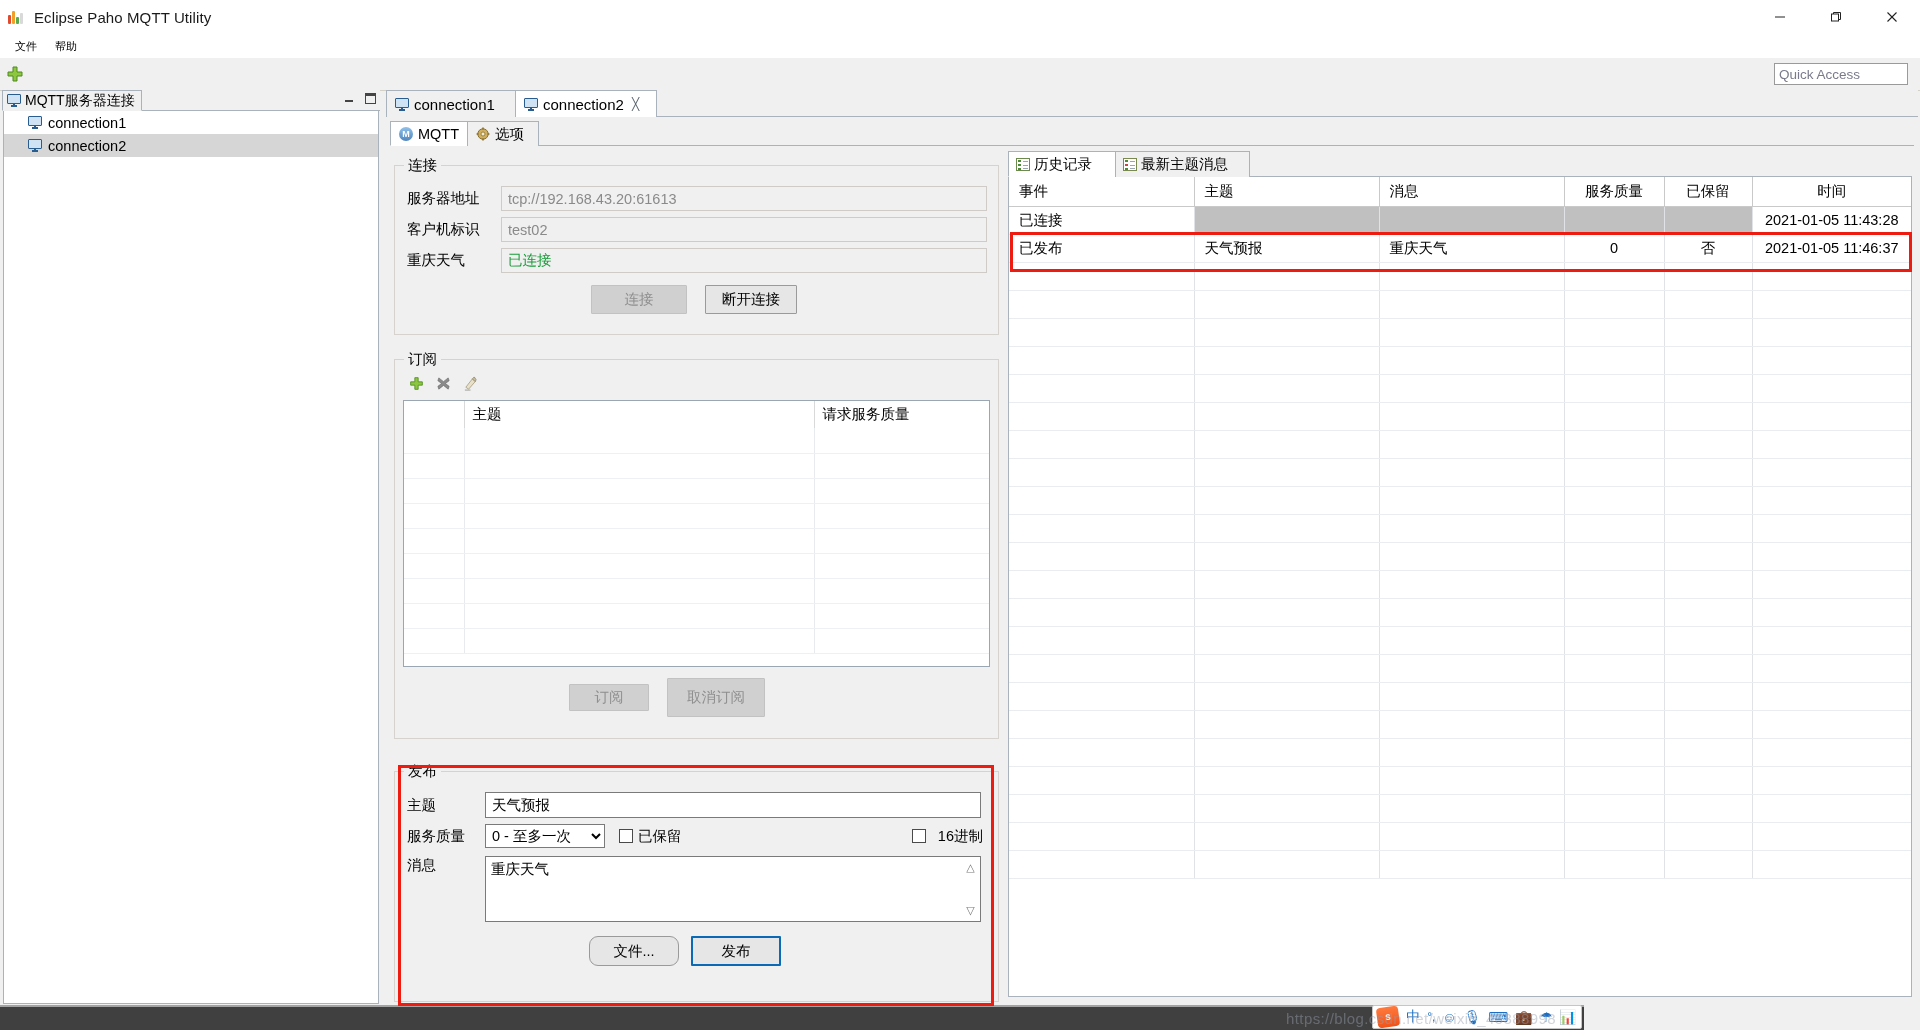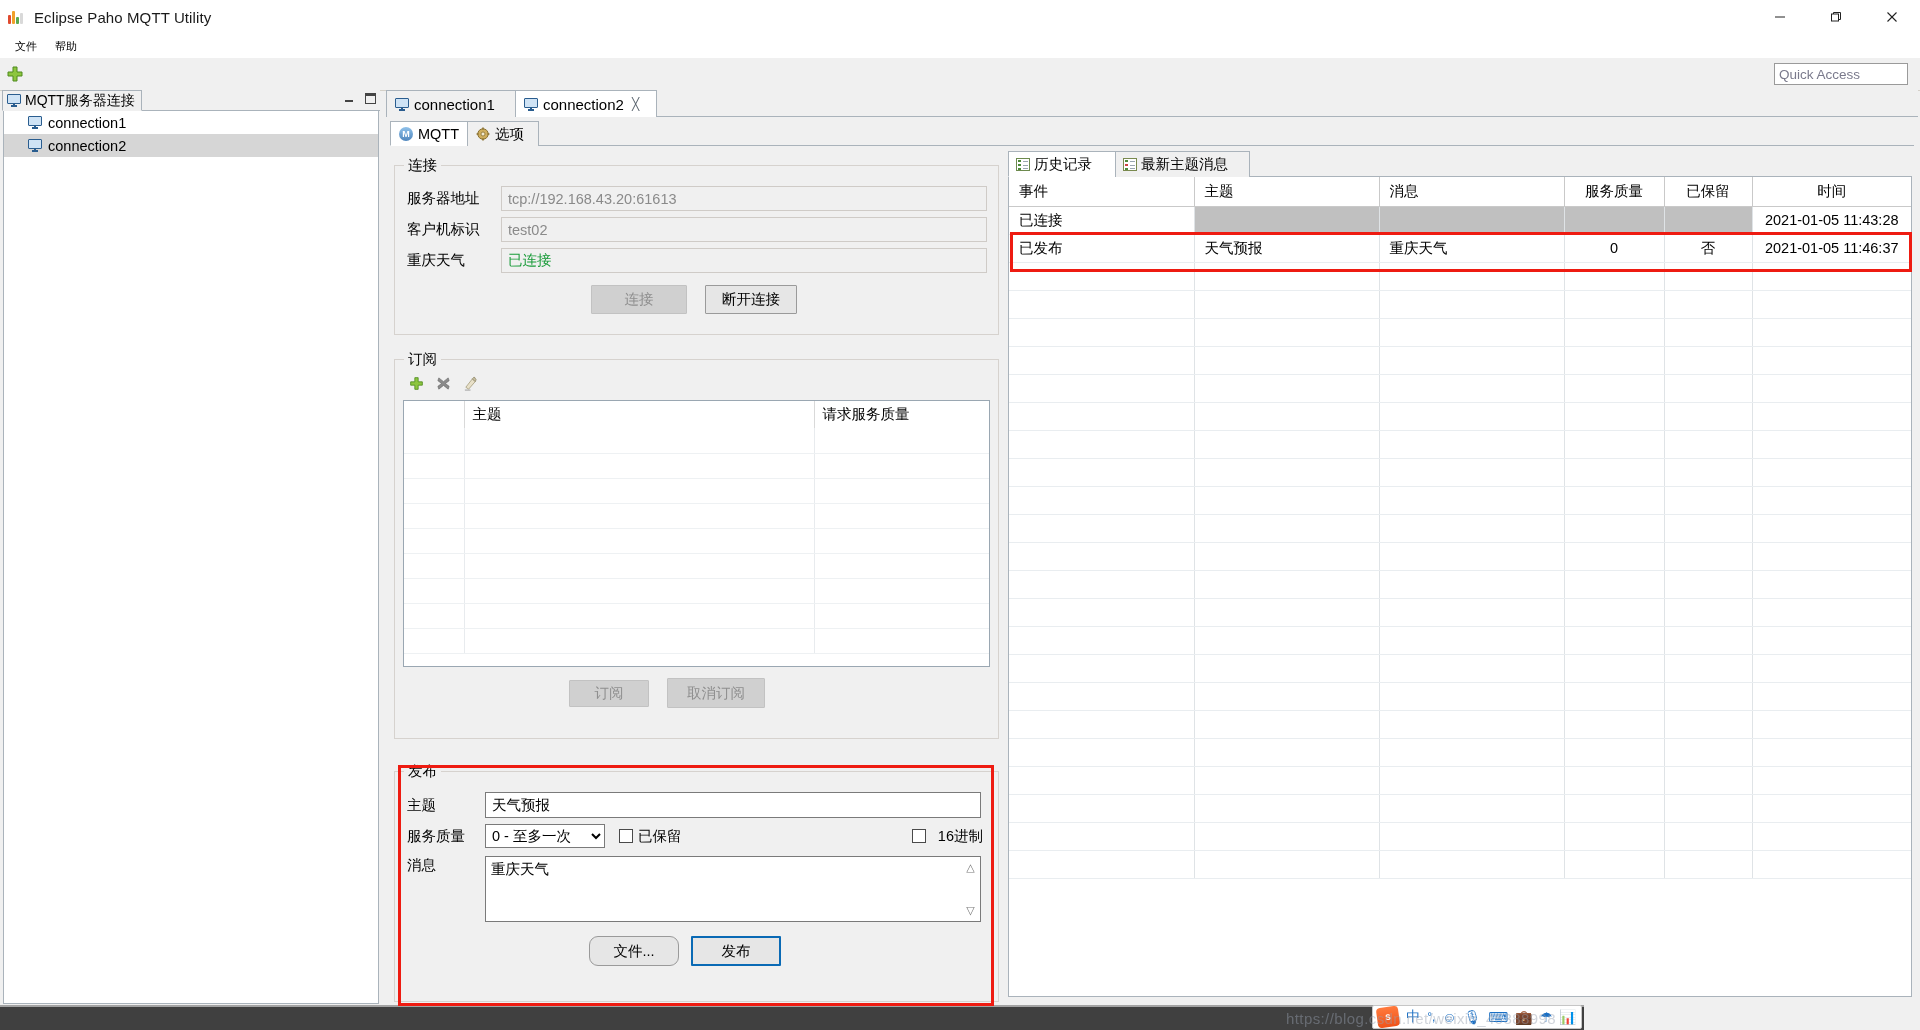--- a/index.html
+++ b/index.html
@@ -528,21 +528,21 @@
                     <td>&nbsp;</td>
                     <td>&nbsp;</td>
                     <td style="border-right: none;">&nbsp;</td>
                   </tr>
                 </tbody>
             </table>
           </div>
 
           <div class="row" style="left:174px;top:318px;gap:18px;">
             <span class="btn disabled" style="width:80px;height:27px;">订阅</span>
-            <span class="btn disabled" style="width:98px;height:30px;">取消订阅</span>
+            <span class="btn disabled" style="width:98px;height:39px;">取消订阅</span>
           </div>
         </div>
 
         <div class="group" style="top:620px;height:231px;">
           <div class="gtitle">发布</div>
 
           <div class="row" style="left:12px;top:20px;">
             <span class="flabel" style="width:74px;">主题</span>
             <span class="inp white" style="width:496px;height:26px;margin-left:4px;">天气预报</span>
           </div>

